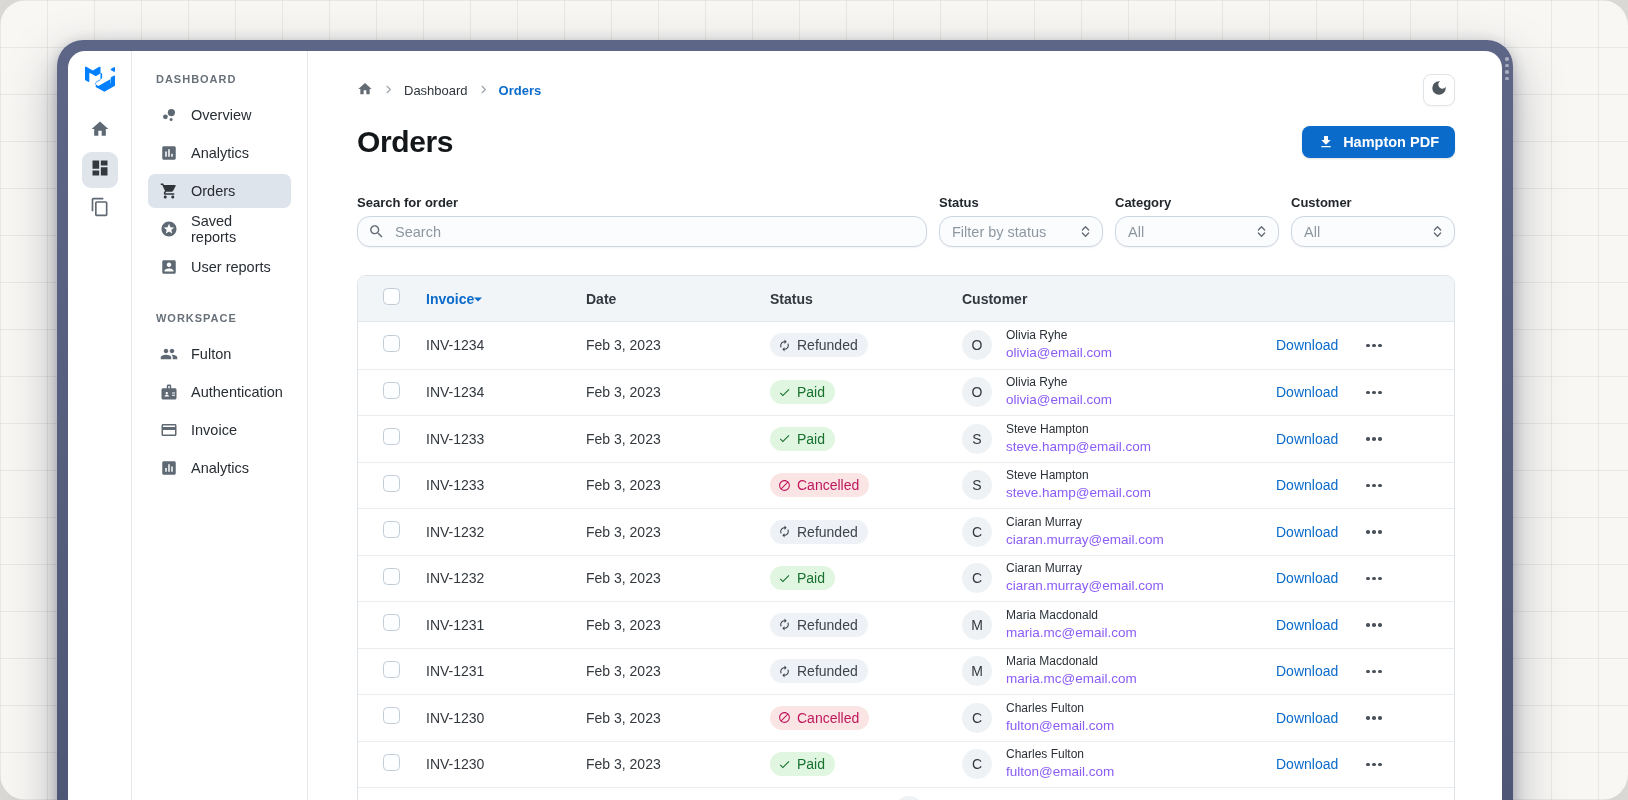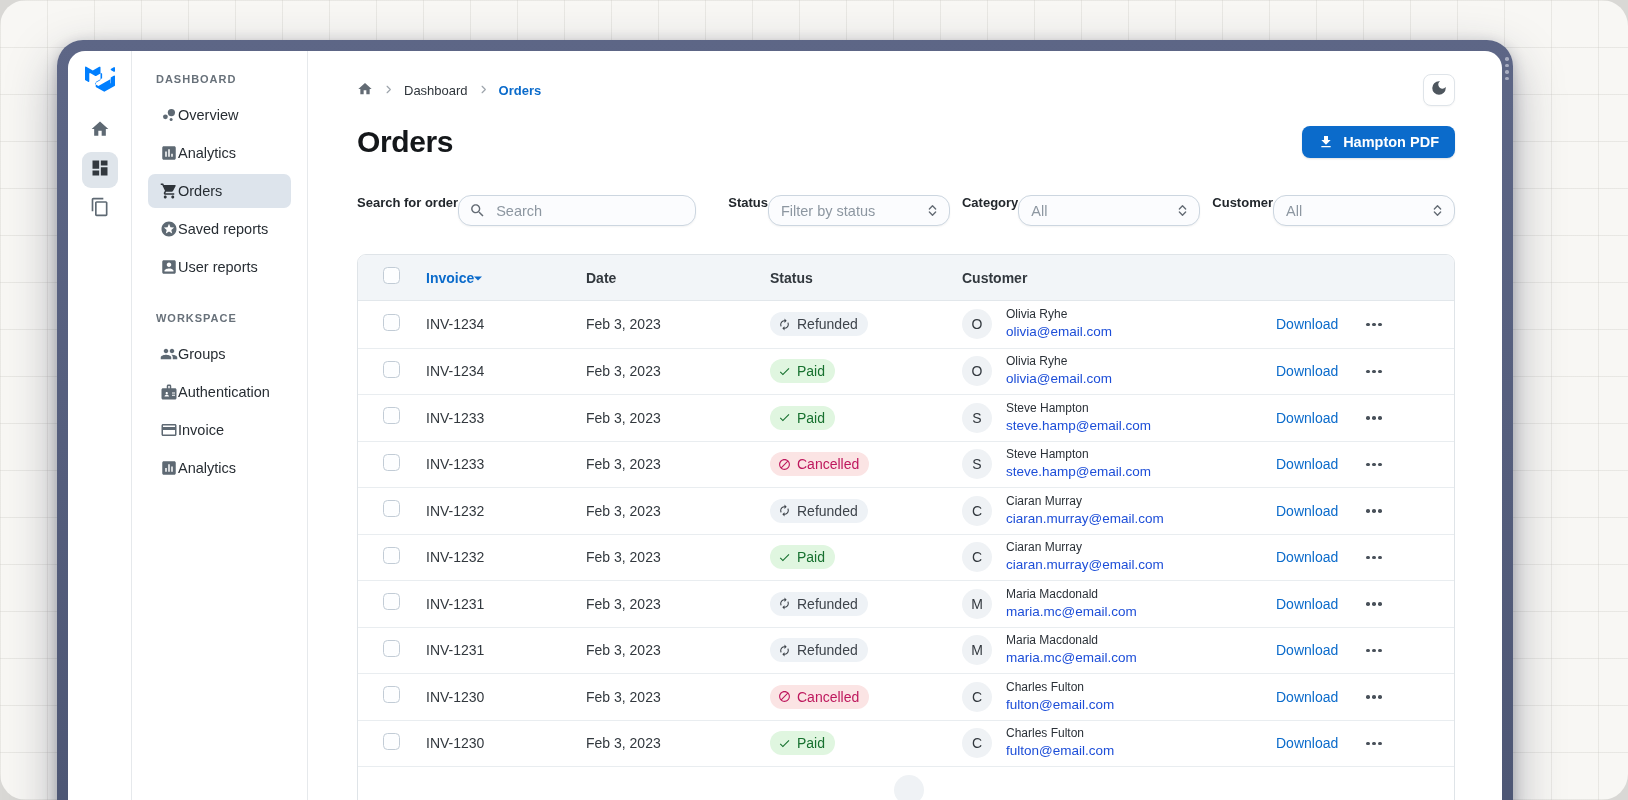--- a/index.html
+++ b/index.html
@@ -24,21 +24,21 @@
   .rail{width:64px;border-right:1px solid #e6e9ec;display:flex;flex-direction:column;align-items:center;padding-top:15px;flex:none;}
   .rail .logo{width:32px;height:29px;display:flex;align-items:center;justify-content:center;margin-bottom:18px;}
   .rail-btn{width:36px;height:36px;border-radius:9px;display:flex;align-items:center;justify-content:center;color:#5e6973;margin-bottom:3px;cursor:pointer;}
   .rail-btn svg{width:20px;height:20px;}
   .rail-btn.selected{background:#dfe5eb;color:#32383e;}
 
   
   .nav{width:176px;border-right:1px solid #e6e9ec;padding:22px 0 0 0;flex:none;}
   .nav-section-label{font-size:11px;font-weight:700;letter-spacing:.09em;color:#68717a;margin:0 0 13px 24px;}
   .nav-section + .nav-section .nav-section-label{margin-top:28px;}
-  .nav-item{display:flex;align-items:center;gap:0;height:34px;margin:0 16px 4px 16px;padding:0 12px;border-radius:7px;cursor:pointer;}
+  .nav-item{display:flex;align-items:center;gap:13px;height:34px;margin:0 16px 4px 16px;padding:0 12px;border-radius:7px;cursor:pointer;}
   .nav-item.selected{background:#dde4ec;}
   .nav-icon{width:18px;height:18px;color:#5e6973;flex:none;display:flex;}
   .nav-icon svg{width:18px;height:18px;}
   .nav-item.selected .nav-icon{color:#2f353b;}
   .nav-label{font-size:14.5px;color:#272d33;font-weight:500;}
 
   
   .main{flex:1;padding:23px 47px 0 49px;position:relative;min-width:0;}
   .topbar{display:flex;justify-content:space-between;align-items:center;height:32px;}
   .breadcrumb{display:flex;align-items:center;gap:10px;font-size:13px;}
@@ -53,30 +53,30 @@
   .theme-btn svg{width:18px;height:18px;}
 
   .title-row{display:flex;justify-content:space-between;align-items:center;margin-top:19px;}
   .page-title{font-size:30px;font-weight:800;color:#14171a;letter-spacing:-.4px;margin:0;}
   .btn-primary{display:flex;align-items:center;gap:9px;background:#0b6bcb;color:#fff;border:none;border-radius:8px;
     height:32px;padding:0 16px;font-size:14.5px;font-weight:600;font-family:inherit;cursor:pointer;box-shadow:0 1px 2px rgba(0,0,0,.12);}
   .btn-primary svg{width:16px;height:16px;}
 
   
   .filters{display:flex;gap:12px;margin-top:36px;}
-  .filter{display:flex;flex-direction:row;}
+  .filter{display:flex;flex-direction:column;}
   .filter.grow{flex:1;}
   .filter-label{font-size:13px;font-weight:600;color:#22272c;margin-bottom:6px;}
   .field{height:31px;border:1px solid #ccd6e0;border-radius:13px;background:#fbfcfe;display:flex;align-items:center;
     box-shadow:0 1px 2px rgba(21,21,21,.05);}
   .search-field{padding:0 10px;gap:8px;}
   .search-field svg{width:17px;height:17px;color:#636b74;flex:none;}
   .search-field input{border:none;outline:none;background:transparent;font-size:14.5px;color:#32383e;width:100%;font-family:inherit;}
   .search-field input::placeholder{color:#8d97a1;}
-  .select{width:182px;padding:0 9px 0 12px;justify-content:space-between;cursor:pointer;}
+  .select{width:164px;padding:0 9px 0 12px;justify-content:space-between;cursor:pointer;}
   .select .sel-value{font-size:14.5px;color:#8d97a1;}
   .select svg{width:15px;height:15px;color:#636b74;flex:none;}
 
   
   .table{margin-top:28px;border:1px solid #dfe4e8;border-radius:9px;overflow:hidden;background:#fff;}
   .trow{display:flex;align-items:center;}
   .thead{background:#f2f5f8;height:46px;border-bottom:1px solid #e2e7eb;}
   .th{font-size:14px;font-weight:600;color:#32383e;}
   .tbody .trow{height:46.5px;background:#fff;}
   .tbody .trow + .trow{border-top:1px solid #e9edf0;}
@@ -95,21 +95,21 @@
 
   .chip{display:inline-flex;align-items:center;gap:6px;height:24px;padding:0 10px 0 8px;border-radius:999px;font-size:14px;font-weight:500;}
   .chip svg{width:13px;height:13px;}
   .chip.refunded{background:#eef2f6;color:#3e444b;}
   .chip.paid{background:#e0f6e0;color:#17712f;}
   .chip.cancelled{background:#fbe4e4;color:#be185d;}
 
   .avatar{width:30px;height:30px;border-radius:50%;background:#eff2f5;color:#32383e;font-size:14px;
     display:flex;align-items:center;justify-content:center;flex:none;}
   .cust-name{font-size:12px;color:#2b3138;line-height:1.32;}
-  .cust-email{font-size:13.5px;color:#1d4ed8;line-height:1.32;}
+  .cust-email{font-size:13.5px;color:#8b5cf6;line-height:1.32;}
   .dl-link{font-size:14px;color:#0b6bcb;font-weight:500;text-decoration:none;cursor:pointer;}
   .dots-btn{display:flex;gap:2.5px;align-items:center;cursor:pointer;padding:6px 2px;}
   .dots-btn i{width:3.5px;height:3.5px;border-radius:50%;background:#49515a;}
 </style>
 </head>
 <body>
 
 <div class="backdrop">
   <div class="window">
     <div class="frame-dots">
@@ -199,21 +199,21 @@
 
   <div class="nav-section">
     <div class="nav-section-label">WORKSPACE</div>
     <div class="nav-list">
   <div class="nav-item">
     <span class="nav-icon">
                   <svg viewBox="0 0 24 24" fill="currentColor" width="100%" height="100%">
                     <path d="M16 11c1.66 0 2.99-1.34 2.99-3S17.66 5 16 5c-1.66 0-3 1.34-3 3s1.34 3 3 3zm-8 0c1.66 0 2.99-1.34 2.99-3S9.66 5 8 5C6.34 5 5 6.34 5 8s1.34 3 3 3zm0 2c-2.33 0-7 1.17-7 3.5V19h14v-2.5c0-2.33-4.67-3.5-7-3.5zm8 0c-.29 0-.62.02-.97.05 1.16.84 1.97 1.97 1.97 3.45V19h6v-2.5c0-2.33-4.67-3.5-7-3.5z"></path>
                   </svg>
                 </span>
-    <span class="nav-label">Groups</span>
+    <span class="nav-label">Fulton</span>
   </div>
 
   <div class="nav-item">
     <span class="nav-icon">
                   <svg viewBox="0 0 24 24" fill="currentColor" width="100%" height="100%">
                     <path d="M20 7h-5V4c0-1.1-.9-2-2-2h-2c-1.1 0-2 .9-2 2v3H4c-1.1 0-2 .9-2 2v11c0 1.1.9 2 2 2h16c1.1 0 2-.9 2-2V9c0-1.1-.9-2-2-2zM9 12c.83 0 1.5.67 1.5 1.5S9.83 15 9 15s-1.5-.67-1.5-1.5S8.17 12 9 12zm3 6H6v-.43c0-.6.36-1.15.92-1.39.63-.28 1.33-.43 2.08-.43s1.45.15 2.08.43c.55.24.92.78.92 1.39V18zm8-1h-4v-1.5h4V17zm0-3h-4v-1.5h4V14zm-7-7h-2V4h2v3z"></path>
                   </svg>
                 </span>
     <span class="nav-label">Authentication</span>
   </div>

